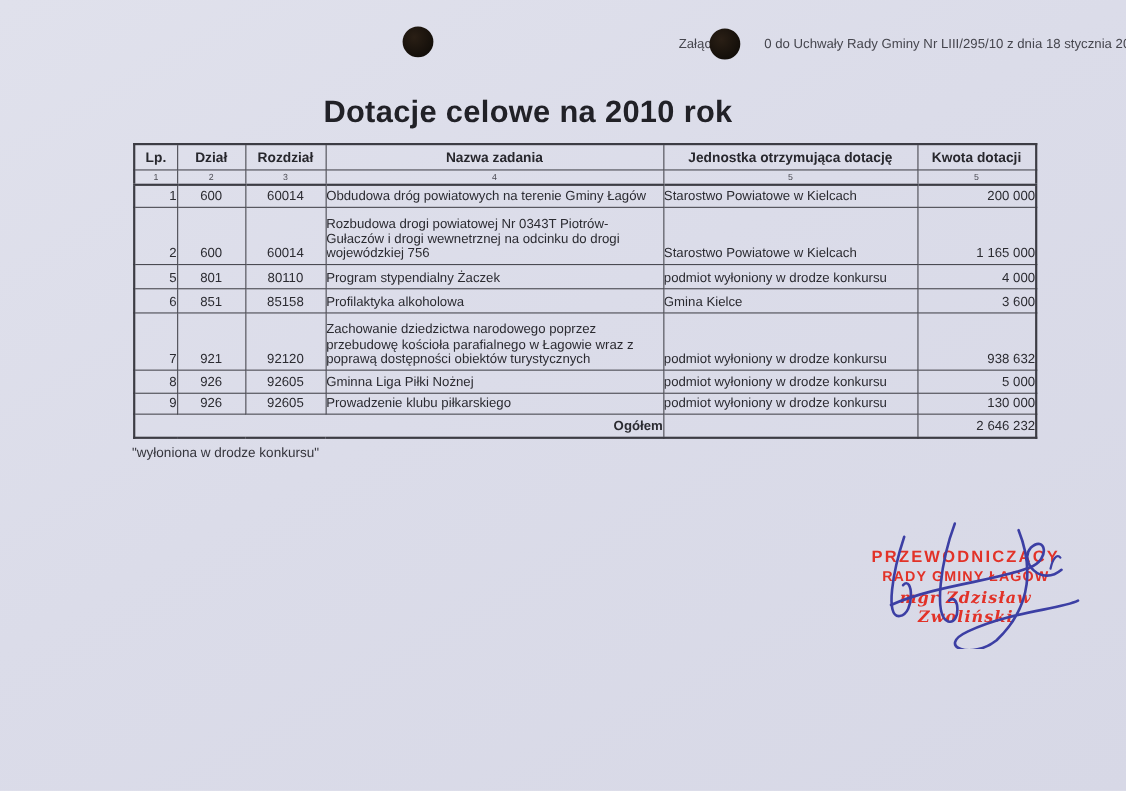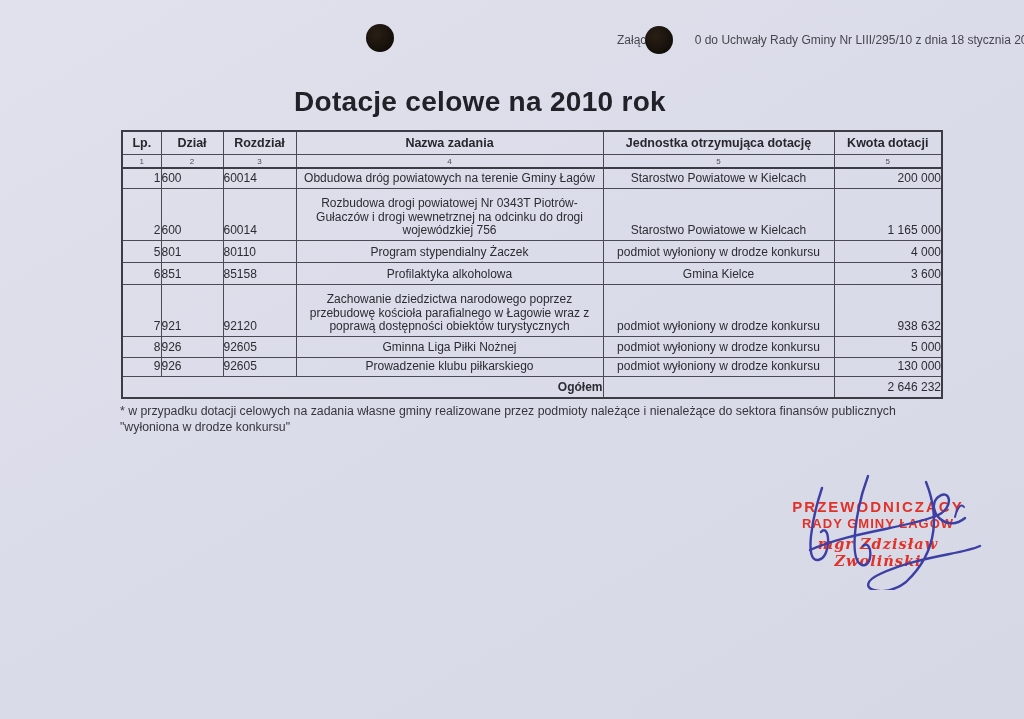--- a/index.html
+++ b/index.html
@@ -21,22 +21,22 @@
     font-size:28px; font-weight:bold; color:#212127; letter-spacing:.3px;}
   
   table.doc{position:absolute; left:121px; top:130px; width:820px; border-collapse:collapse; table-layout:fixed;
     font-size:12px; color:#2b2b31;}
   table.doc td, table.doc th{border:1px solid #4a4a52; overflow:hidden; padding:0;margin-top:44px;}
   table.doc{border:2px solid #3c3c44;}
   tr.hdr th{height:22px; font-size:12.5px; font-weight:bold; text-align:center; vertical-align:middle; color:#27272d;}
   tr.nums td{height:12px; font-size:8px; text-align:center; vertical-align:middle; color:#4c4c54; border-bottom:2px solid #3c3c44;}
   tr.data td{vertical-align:bottom; padding-bottom:2px; line-height:13.5px;}
   td.lp{text-align:right; padding-right:3px;}
-  td.ctr{text-align:left;}
-  td.txt{text-align:center; padding-left:4px; padding-right:3px;}
+  td.ctr{text-align:center;}
+  td.txt{text-align:left; padding-left:4px; padding-right:3px;}
   td.kwota{text-align:right; padding-right:5px;}
   td.vt{vertical-align:top; padding-top:2px;}
   td.vm{vertical-align:middle;}
   tr.total td{height:20px; vertical-align:middle;}
   tr.total td.label{font-weight:bold; text-align:right;}
   
   .footnote{position:absolute; left:120px; top:404px; width:810px; font-size:12.3px; line-height:15.5px; color:#35353c;}
   
   .stamp{position:absolute; left:780px; top:498px; width:196px; text-align:center; color:#e23228; z-index:2;}
   .stamp .l1{font-size:15px; font-weight:bold; letter-spacing:2px;}
@@ -143,21 +143,20 @@
     </tr>
     <tr class="total">
       <td class="label" colspan="4">Ogółem</td>
       <td></td>
       <td class="kwota">2 646 232</td>
     </tr>
   </tbody>
     </table>
 
   <div class="footnote">
-    <div>* w przypadku dotacji celowych na zadania własne gminy realizowane przez podmioty należące i nienależące do sektora finansów publicznych</div>
     <div>"wyłoniona w drodze konkursu"</div>
   </div>
 
   <div class="stamp">
     <div class="l1">PRZEWODNICZĄCY</div>
     <div class="l2">RADY GMINY ŁAGÓW</div>
     <div class="l3">mgr  Zdzisław  Zwoliński</div>
   </div>
 
   <svg class="sig" width="200" height="120" viewBox="0 0 200 120">

